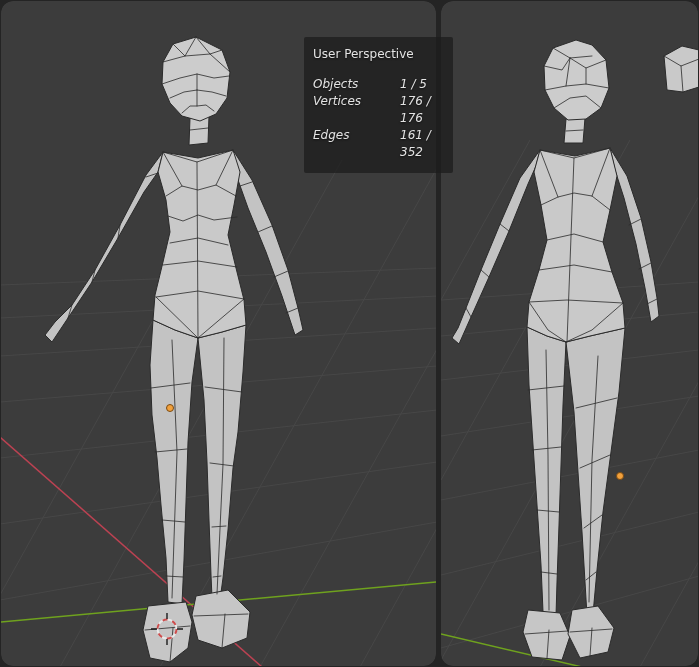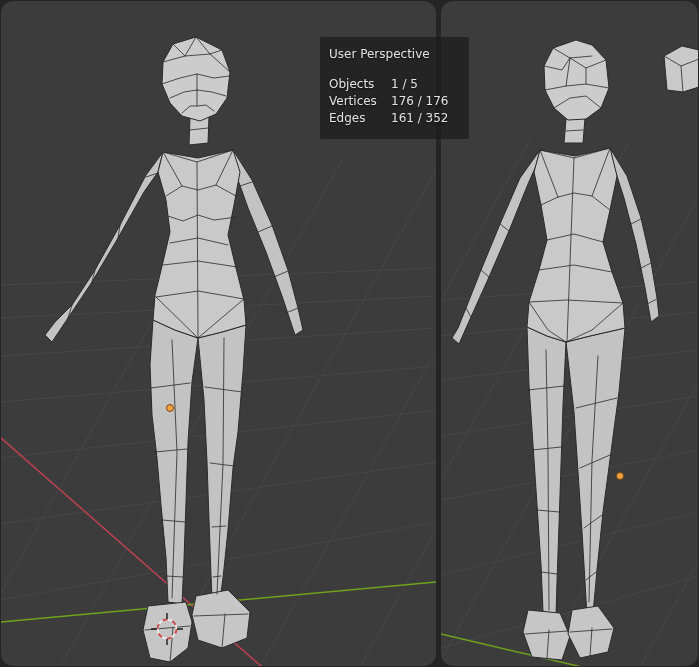--- a/index.html
+++ b/index.html
@@ -8,28 +8,28 @@
   .scene{position:absolute;left:0;top:0;display:block;}
   
   .body{fill:#c9c9c9;stroke:#2b2b2b;stroke-width:1;stroke-linejoin:round;}
   .limb{fill:#c3c3c3;stroke:#2b2b2b;stroke-width:1;stroke-linejoin:round;}
   .head{fill:#cccccc;stroke:#2b2b2b;stroke-width:1;stroke-linejoin:round;}
   .shoe{fill:#c6c6c6;stroke:#2b2b2b;stroke-width:1;stroke-linejoin:round;}
   .wire{fill:none;stroke:#2b2b2b;stroke-width:.9;stroke-linecap:round;stroke-linejoin:round;opacity:.9;}
   .grid{stroke:#474747;stroke-width:1;fill:none;}
   .axis{fill:none;stroke-width:1.5;}
   
-  .stats{position:absolute;left:320px;top:37px;width:132px;
+  .stats{position:absolute;left:304px;top:37px;width:132px;
          background:rgba(28,28,28,.72);padding:9px 8px 12px 9px;
          color:#e3e3e3;font-size:12px;line-height:17px;border-radius:2px;
          text-shadow:0 1px 2px rgba(0,0,0,.6);}
   .stats .gap{height:13px;}
-  .srow{display:flex;}
+  .srow{display:flex;font-style:italic;}
   .srow .lbl{width:62px;flex:none;}
-  .srow .val{flex:1;}
+  .srow .val{flex:1;margin-left:25px;}
 </style>
 </head>
 <body>
 
 <div class="stage">
 
 <svg class="scene" width="699" height="667" viewBox="0 0 699 667">
   <defs>
     <clipPath id="clipL">
           <rect x="1" y="1" width="435" height="665" rx="12"></rect>

